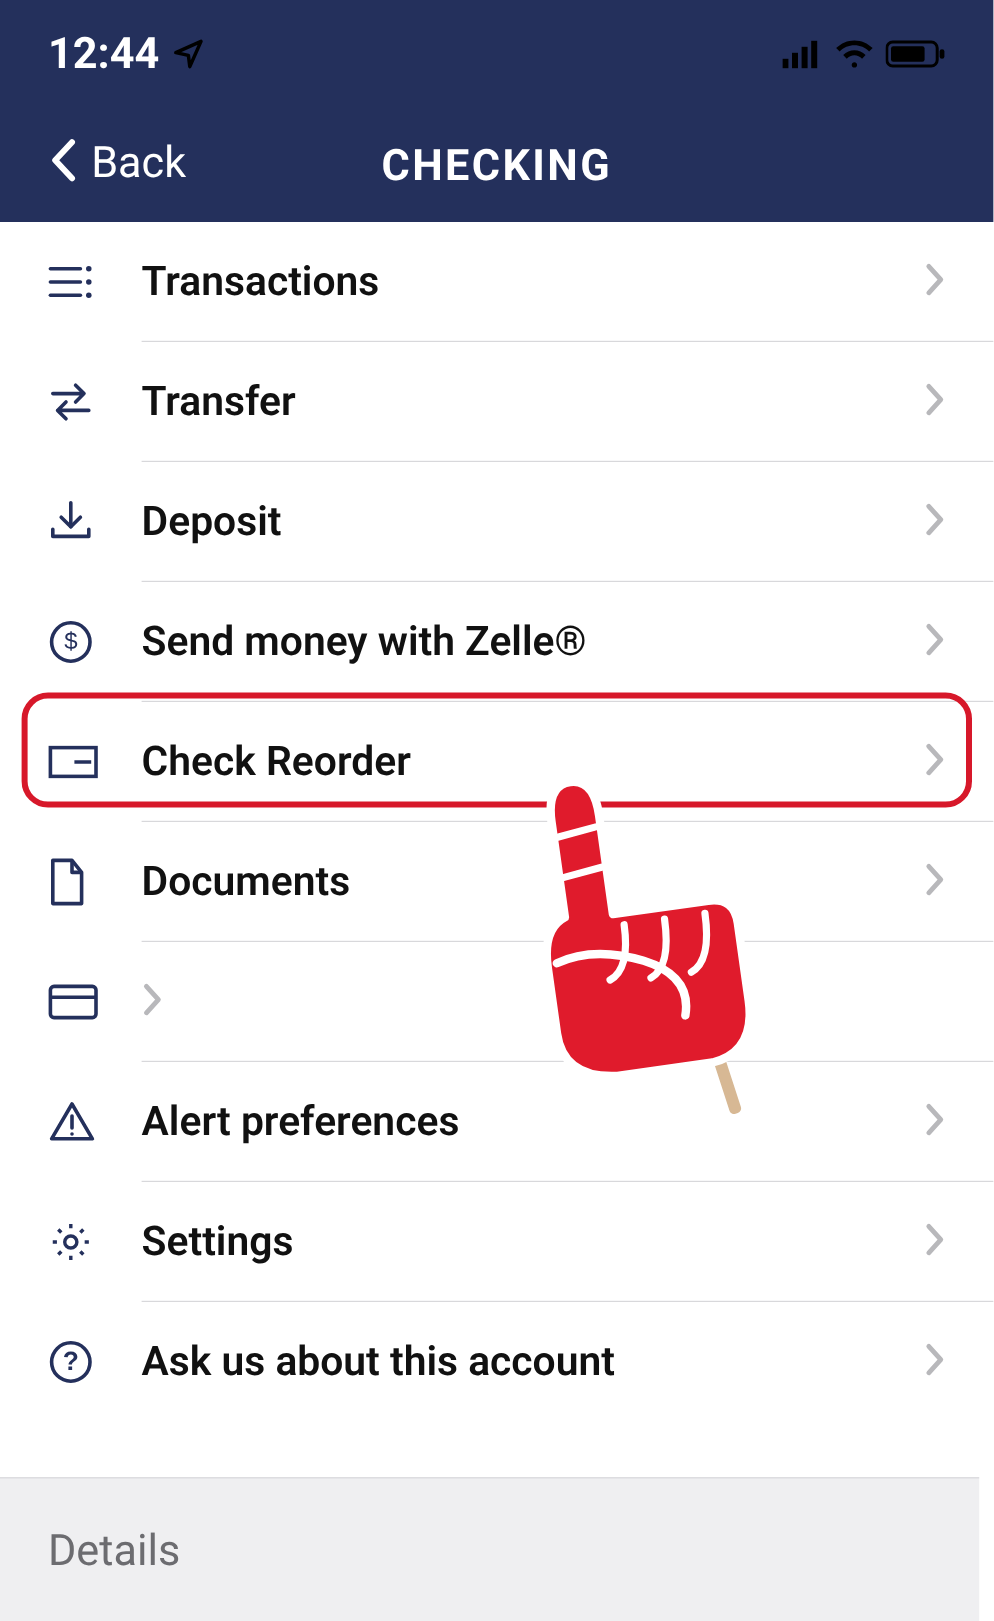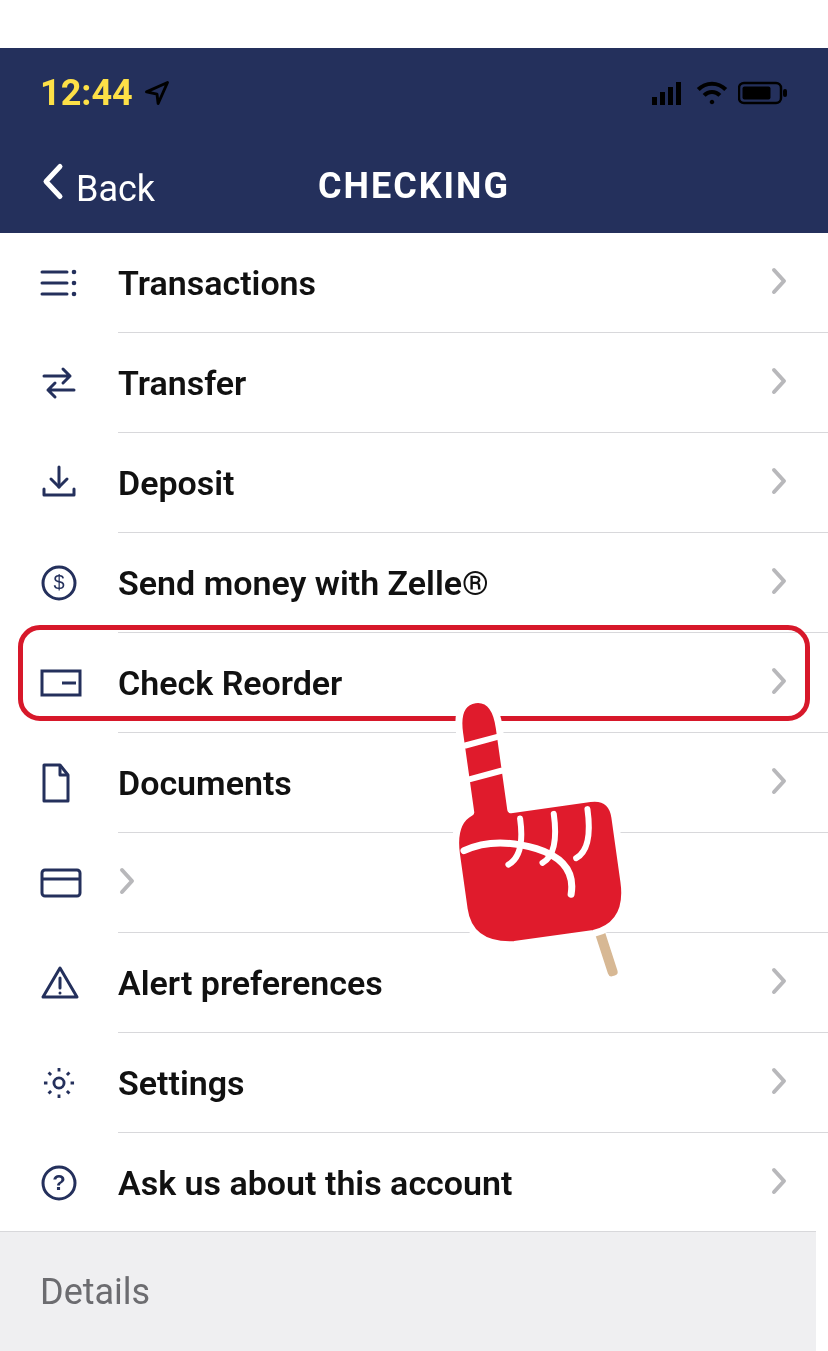--- a/index.html
+++ b/index.html
@@ -13,22 +13,21 @@
   }
 
   
   .statusbar {
     height: 90px;
     background: #24305c;
     display: flex;
     align-items: center;
     justify-content: space-between;
     padding: 6px 40px;
-    color: #fde047;
-    margin-top: 48px;
+    color: #ffffff;
   }
   .statusbar-left {
     display: flex;
     align-items: center;
     gap: 10px;
     font-size: 36px;
     font-weight: 700;
   }
   .statusbar-right {
     display: flex;
@@ -48,21 +47,21 @@
     align-items: center;
     justify-content: center;
     color: #ffffff;
   }
   .navbar-back {
     position: absolute;
     left: 40px;
     top: 50%;
     transform: translateY(-50%);
     display: flex;
-    align-items: flex-end;
+    align-items: flex-start;
     gap: 12px;
     font-size: 36px;
     font-weight: 400;
     color: #fff;
     cursor: pointer;
   }
   .navbar-title {
     font-size: 36px;
     font-weight: 700;
     letter-spacing: 2px;

